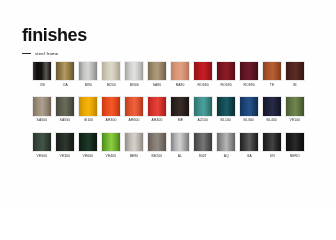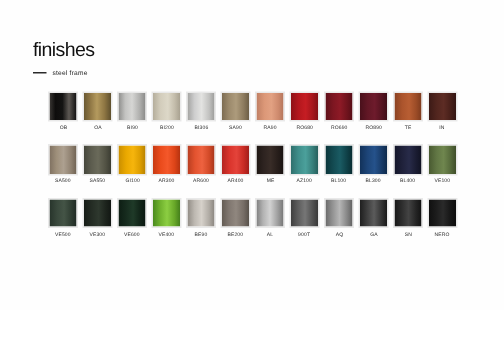--- a/index.html
+++ b/index.html
@@ -21,22 +21,22 @@
     background: #fefefe;
     position: relative;
     box-sizing: border-box;
   }
   #header {
     position: absolute;
     left: 22px;
     top: 26px;
   }
   #page-title {
-    font-size: 13px;
-    font-weight: 400;
+    font-size: 18px;
+    font-weight: 700;
     letter-spacing: -0.4px;
     line-height: 1;
     color: #111111;
     margin: 0;
     white-space: nowrap;
   }
   #subtitle-row {
     display: flex;
     align-items: center;
     gap: 4px;

